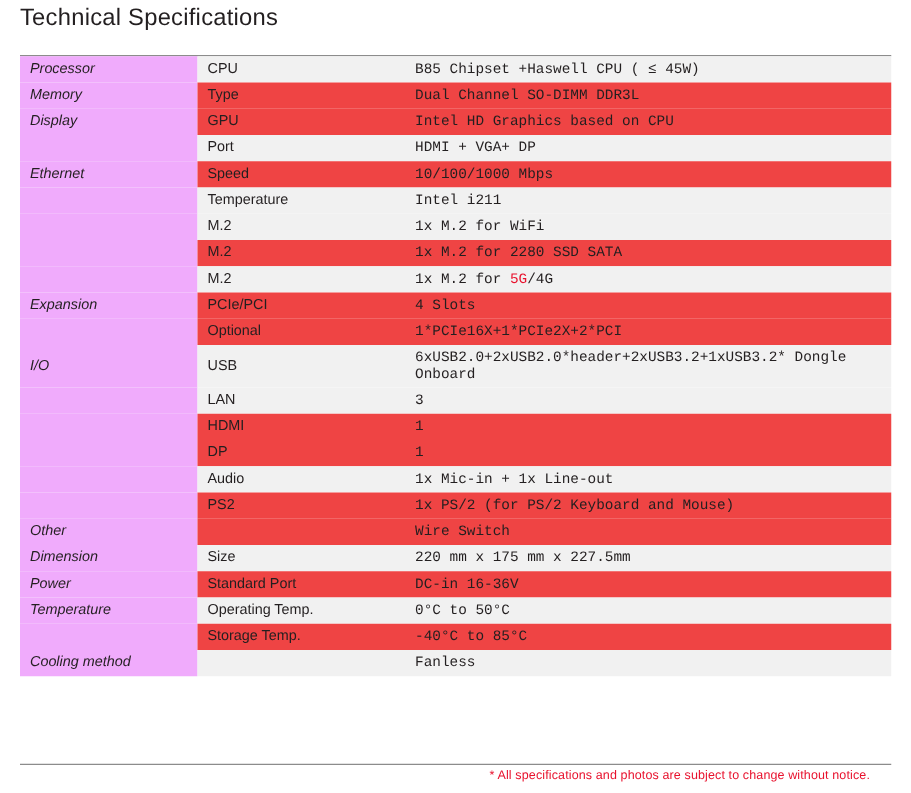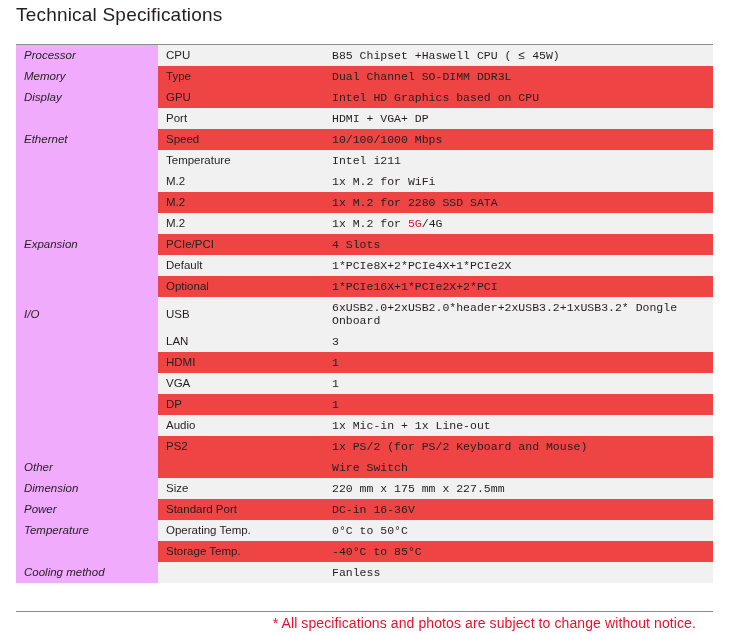--- a/index.html
+++ b/index.html
@@ -73,21 +73,21 @@
     left: 16px;
     top: 611px;
     width: 697px;
     height: 1px;
     background: #8c8c8c;
   }
   .footnote {
     position: absolute;
     right: 16px;
     top: 615px;
-    font-size: 14px;
+    font-size: 10px;
     color: #e8112d;
     letter-spacing: .1px;
   }
   .hl-red {
     color: #e8112d;
   }
 </style>
 </head>
 <body>
 
@@ -142,50 +142,40 @@
         <tr class="shade">
           <td class="col-cat"></td>
           <td class="col-sub">M.2</td>
           <td class="col-val"><span>1x M.2 for </span><span class="hl-red">5G</span><span>/4G</span></td>
         </tr>
         <tr class="plain">
           <td class="col-cat">Expansion</td>
           <td class="col-sub">PCIe/PCI</td>
           <td class="col-val">4 Slots</td>
         </tr>
-        <tr class="shade">
-          <td class="col-cat"></td>
-          <td class="col-sub">Default</td>
-          <td class="col-val">1*PCIe8X+2*PCIe4X+1*PCIe2X</td>
-        </tr>
         <tr class="plain">
           <td class="col-cat"></td>
           <td class="col-sub">Optional</td>
           <td class="col-val">1*PCIe16X+1*PCIe2X+2*PCI</td>
         </tr>
         <tr class="shade">
           <td class="col-cat">I/O</td>
           <td class="col-sub">USB</td>
           <td class="col-val">6xUSB2.0+2xUSB2.0*header+2xUSB3.2+1xUSB3.2* Dongle Onboard</td>
         </tr>
         <tr class="shade">
           <td class="col-cat"></td>
           <td class="col-sub">LAN</td>
           <td class="col-val">3</td>
         </tr>
         <tr class="plain">
           <td class="col-cat"></td>
           <td class="col-sub">HDMI</td>
           <td class="col-val">1</td>
         </tr>
-        <tr class="shade">
-          <td class="col-cat"></td>
-          <td class="col-sub">VGA</td>
-          <td class="col-val">1</td>
-        </tr>
         <tr class="plain">
           <td class="col-cat"></td>
           <td class="col-sub">DP</td>
           <td class="col-val">1</td>
         </tr>
         <tr class="shade">
           <td class="col-cat"></td>
           <td class="col-sub">Audio</td>
           <td class="col-val">1x Mic-in + 1x Line-out</td>
         </tr>

